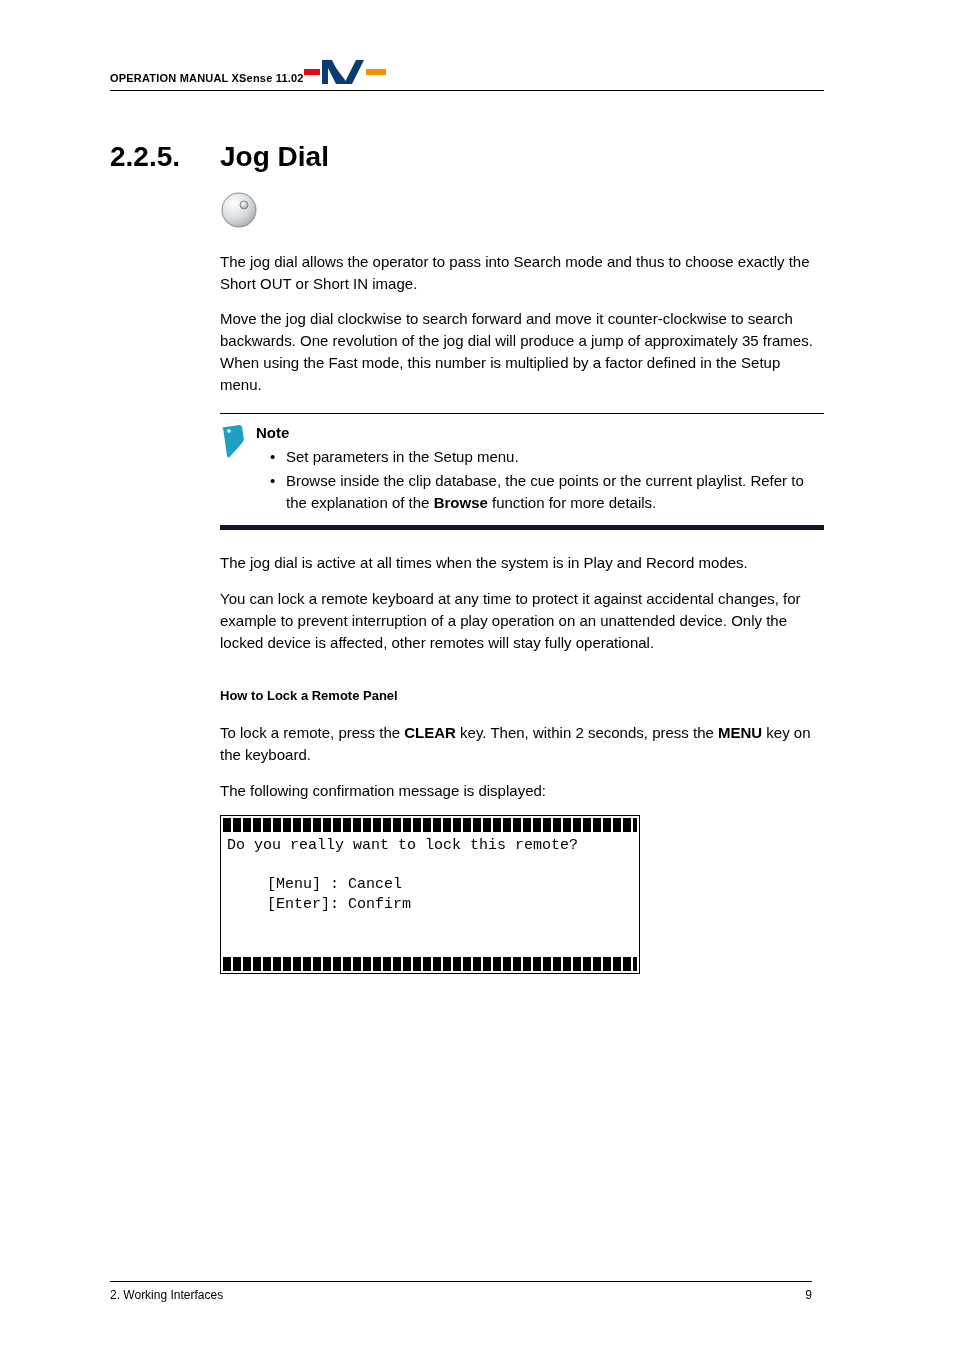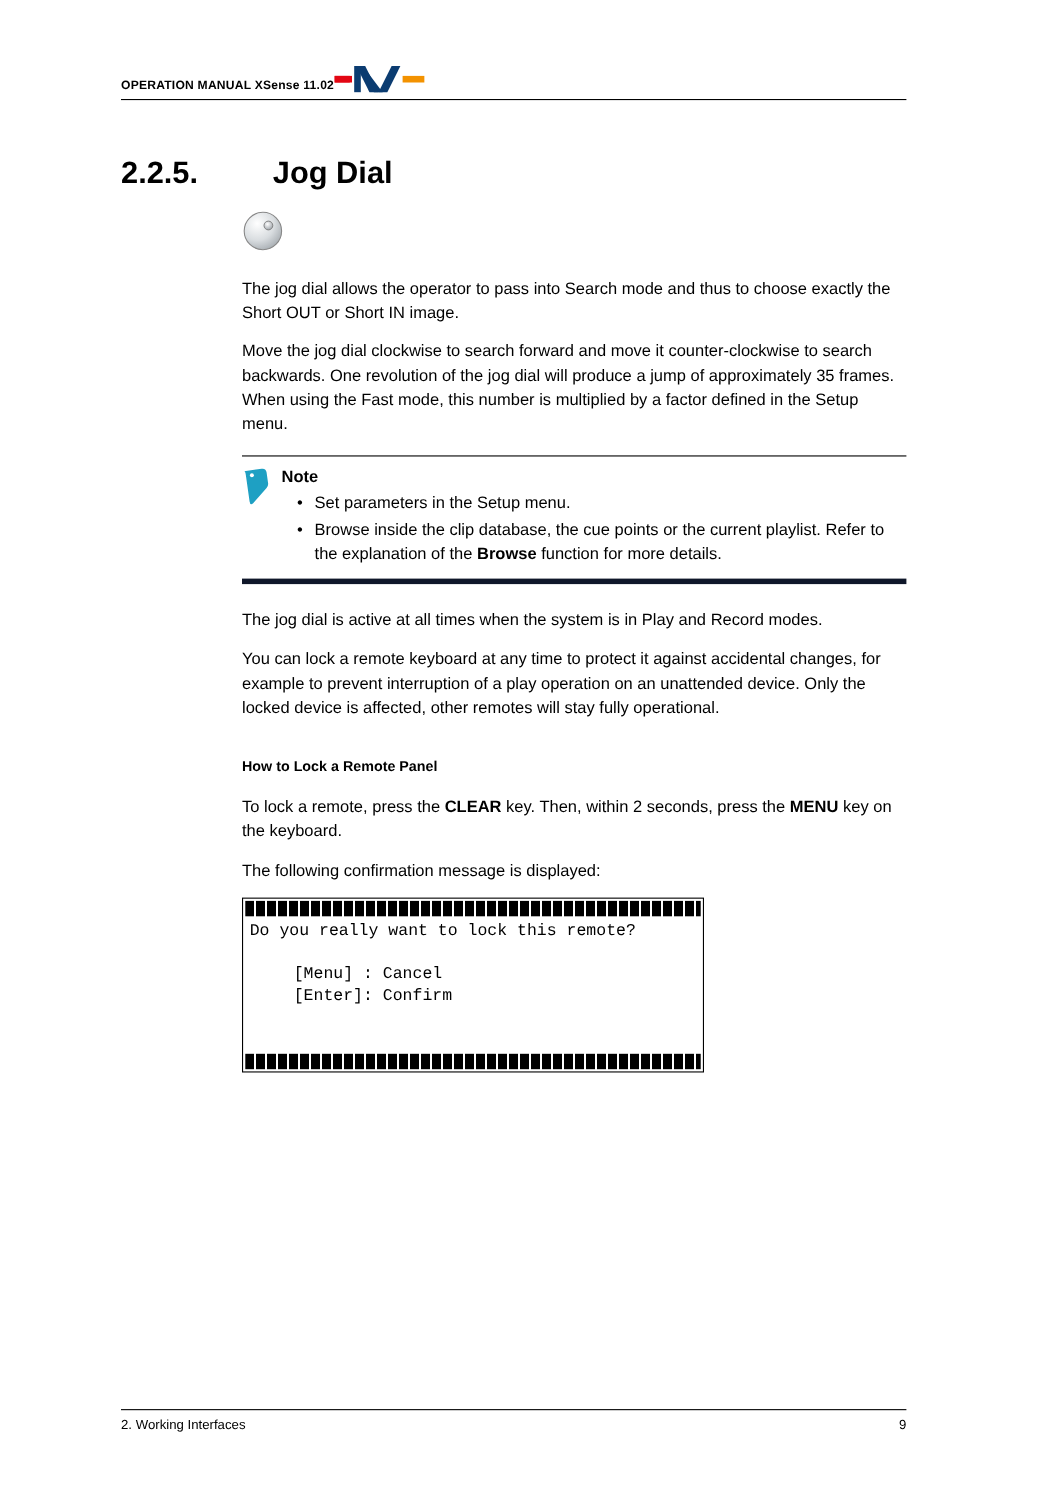--- a/index.html
+++ b/index.html
@@ -26,21 +26,21 @@
     padding-bottom: 6px;
     margin-bottom: 50px;
   }
   .header-left {
     font-size: 11px;
     font-weight: bold;
     letter-spacing: 0.2px;
   }
   .logo svg { display: block; }
 
-  .sec-row { display: flex; align-items: baseline; margin-top: 10px; gap: 28px; }
+  .sec-row { display: flex; align-items: baseline; margin-top: 10px; }
   .sec-num {
     font-size: 28px;
     font-weight: bold;
     width: 110px;
     flex-shrink: 0;
   }
   .sec-title {
     font-size: 28px;
     font-weight: bold;
   }
@@ -94,21 +94,21 @@
   .code-body { padding: 2px 6px 2px 6px; white-space: pre; }
   .code-body .q { padding-left: 0; }
   .code-body .opt { padding-left: 40px; display: block; }
   .code-spacer { height: 18px; }
   .code-spacer2 { height: 38px; }
 
   .footer {
     position: absolute;
     bottom: 48px;
     left: 110px;
-    right: 130px;
+    right: 142px;
     border-top: 1px solid #000;
     padding-top: 6px;
     display: flex;
     justify-content: space-between;
     font-size: 12px;
   }
 </style>
 </head>
 <body>
 

